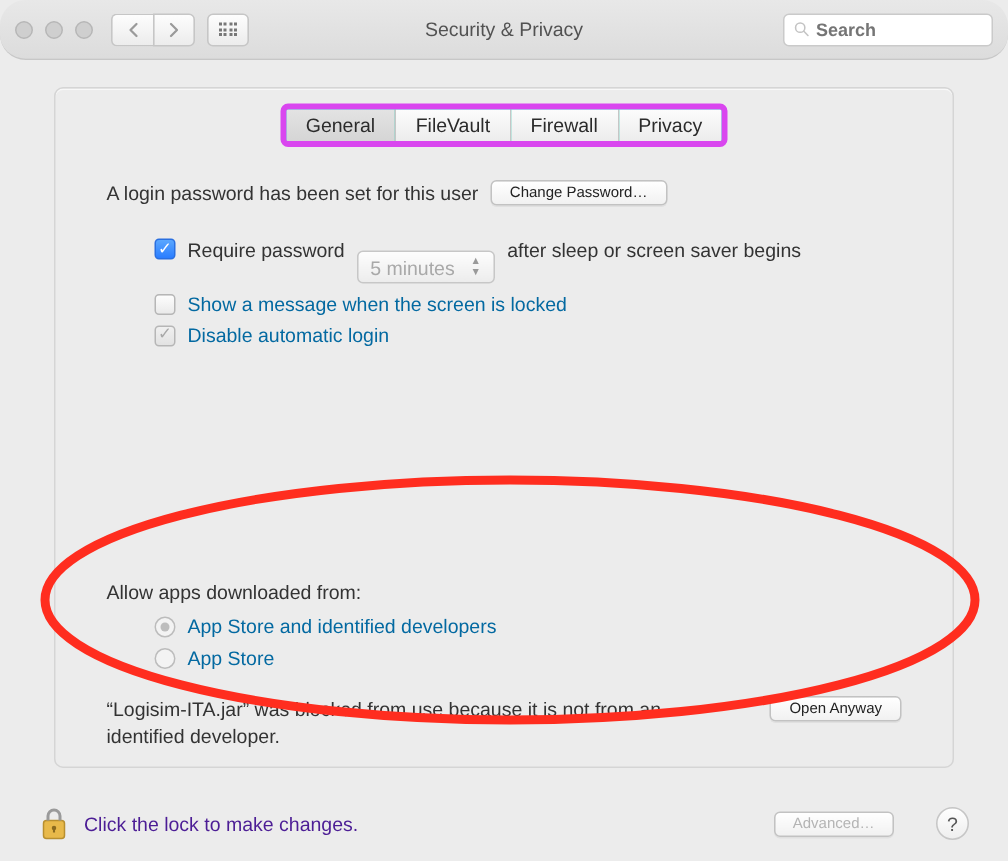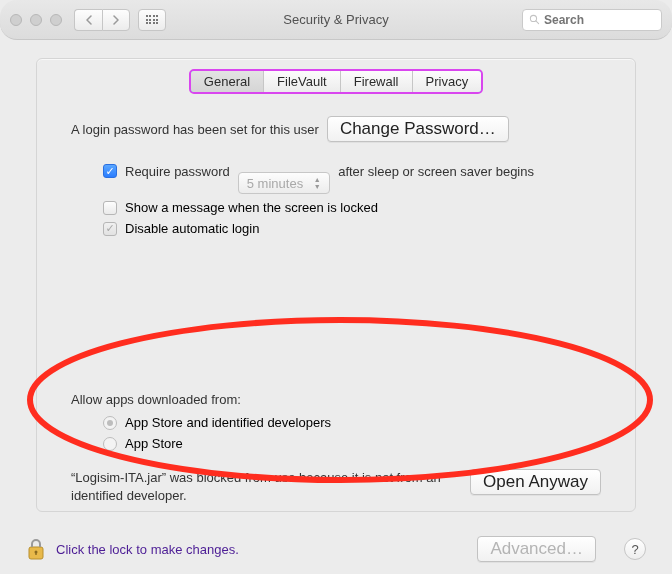--- a/index.html
+++ b/index.html
@@ -19,36 +19,36 @@
   .win-title { position:absolute; left:0; right:0; text-align:center; font-size:13px; color:#525252; pointer-events:none; }
   .searchbox { margin-left:auto; width:140px; height:22px; background:#fff; border:1px solid #cacaca; border-radius:4px; display:flex; align-items:center; padding:0 6px; gap:4px; }
   .searchbox svg { width:11px; height:11px; opacity:.5; }
   .searchbox input { border:none; outline:none; font-size:12px; width:100px; background:transparent; color:#14532d;font-weight:bold; }
 
   
   .panel { position:absolute; top:58px; left:36px; right:36px; bottom:62px; background:#ececec; border:1px solid #d5d5d5; border-radius:6px; box-shadow: inset 0 1px 0 #f8f8f8; padding-top:10px; }
 
   
   .tabs { display:flex; justify-content:center; }
-  .seg { display:flex; border:2px solid #d946ef; border-radius:5px; overflow:hidden; background:#5eead4; }
+  .seg { display:flex; border:4px solid #d946ef; border-radius:5px; overflow:hidden; background:#5eead4; }
   .seg-item { padding:3px 13px; font-size:13px; color:#2b2b2b; border-right:1px solid #c6c6c6; background:linear-gradient(#fcfcfc,#ececec); }
   .seg-item:last-child { border-right:none; }
   .seg-item.active { background:linear-gradient(#e3e3e3,#d5d5d5); }
 
   .content { padding: 22px 34px 0 34px; font-size:13px; color:#333; }
   .row { display:flex; align-items:center; gap:8px; margin-bottom:6px; flex-wrap:wrap; }
   .indent { padding-left:32px; }
 
-  .push-btn { background:linear-gradient(#ffffff,#f1f1f1); border:1px solid #c2c2c2; border-radius:4px; padding:2px 12px; font-size:17px; color:#222; box-shadow:0 1px 0 rgba(0,0,0,.05); }
+  .push-btn { background:linear-gradient(#ffffff,#f1f1f1); border:1px solid #c2c2c2; border-radius:4px; padding:2px 12px; font-size:10px; color:#222; box-shadow:0 1px 0 rgba(0,0,0,.05); }
   .push-btn.disabled { color:#b4b4b4; }
 
   .chk { width:14px; height:14px; border:1px solid #b6b6b6; border-radius:3px; background:linear-gradient(#fdfdfd,#eaeaea); display:inline-flex; align-items:center; justify-content:center; font-size:11px; line-height:1; }
   .chk.checked.blue { background:linear-gradient(#5aa7ff,#2a7dff); border-color:#2a6fe0; color:#fff; }
   .chk.checked.gray { background:linear-gradient(#f0f0f0,#e2e2e2); color:#a8a8a8; }
-  .disabled-text { color:#000000; }
+  .disabled-text { color:#0369a1; }
 
   .select { display:inline-flex; align-items:center; height:22px; border:1px solid #c7c7c7; border-radius:4px; background:linear-gradient(#fdfdfd,#ececec); padding:0 4px 0 8px; gap:6px; color:#a9a9a9; font-size:13px;margin-top:24px; }
   .stepper { width:16px; display:flex; flex-direction:column; align-items:center; font-size:7px; line-height:7px; color:#999; }
 
   .radio { width:14px; height:14px; border:1px solid #bcbcbc; border-radius:50%; background:#f3f3f3; display:inline-flex; align-items:center; justify-content:center; }
   .radio.checked::after { content:""; width:6px; height:6px; border-radius:50%; background:#bdbdbd; }
 
   .section-label { margin-top:40px; margin-bottom:8px; }
 
   .blocked-row { display:flex; align-items:flex-start; gap:20px; margin-top:18px; }

